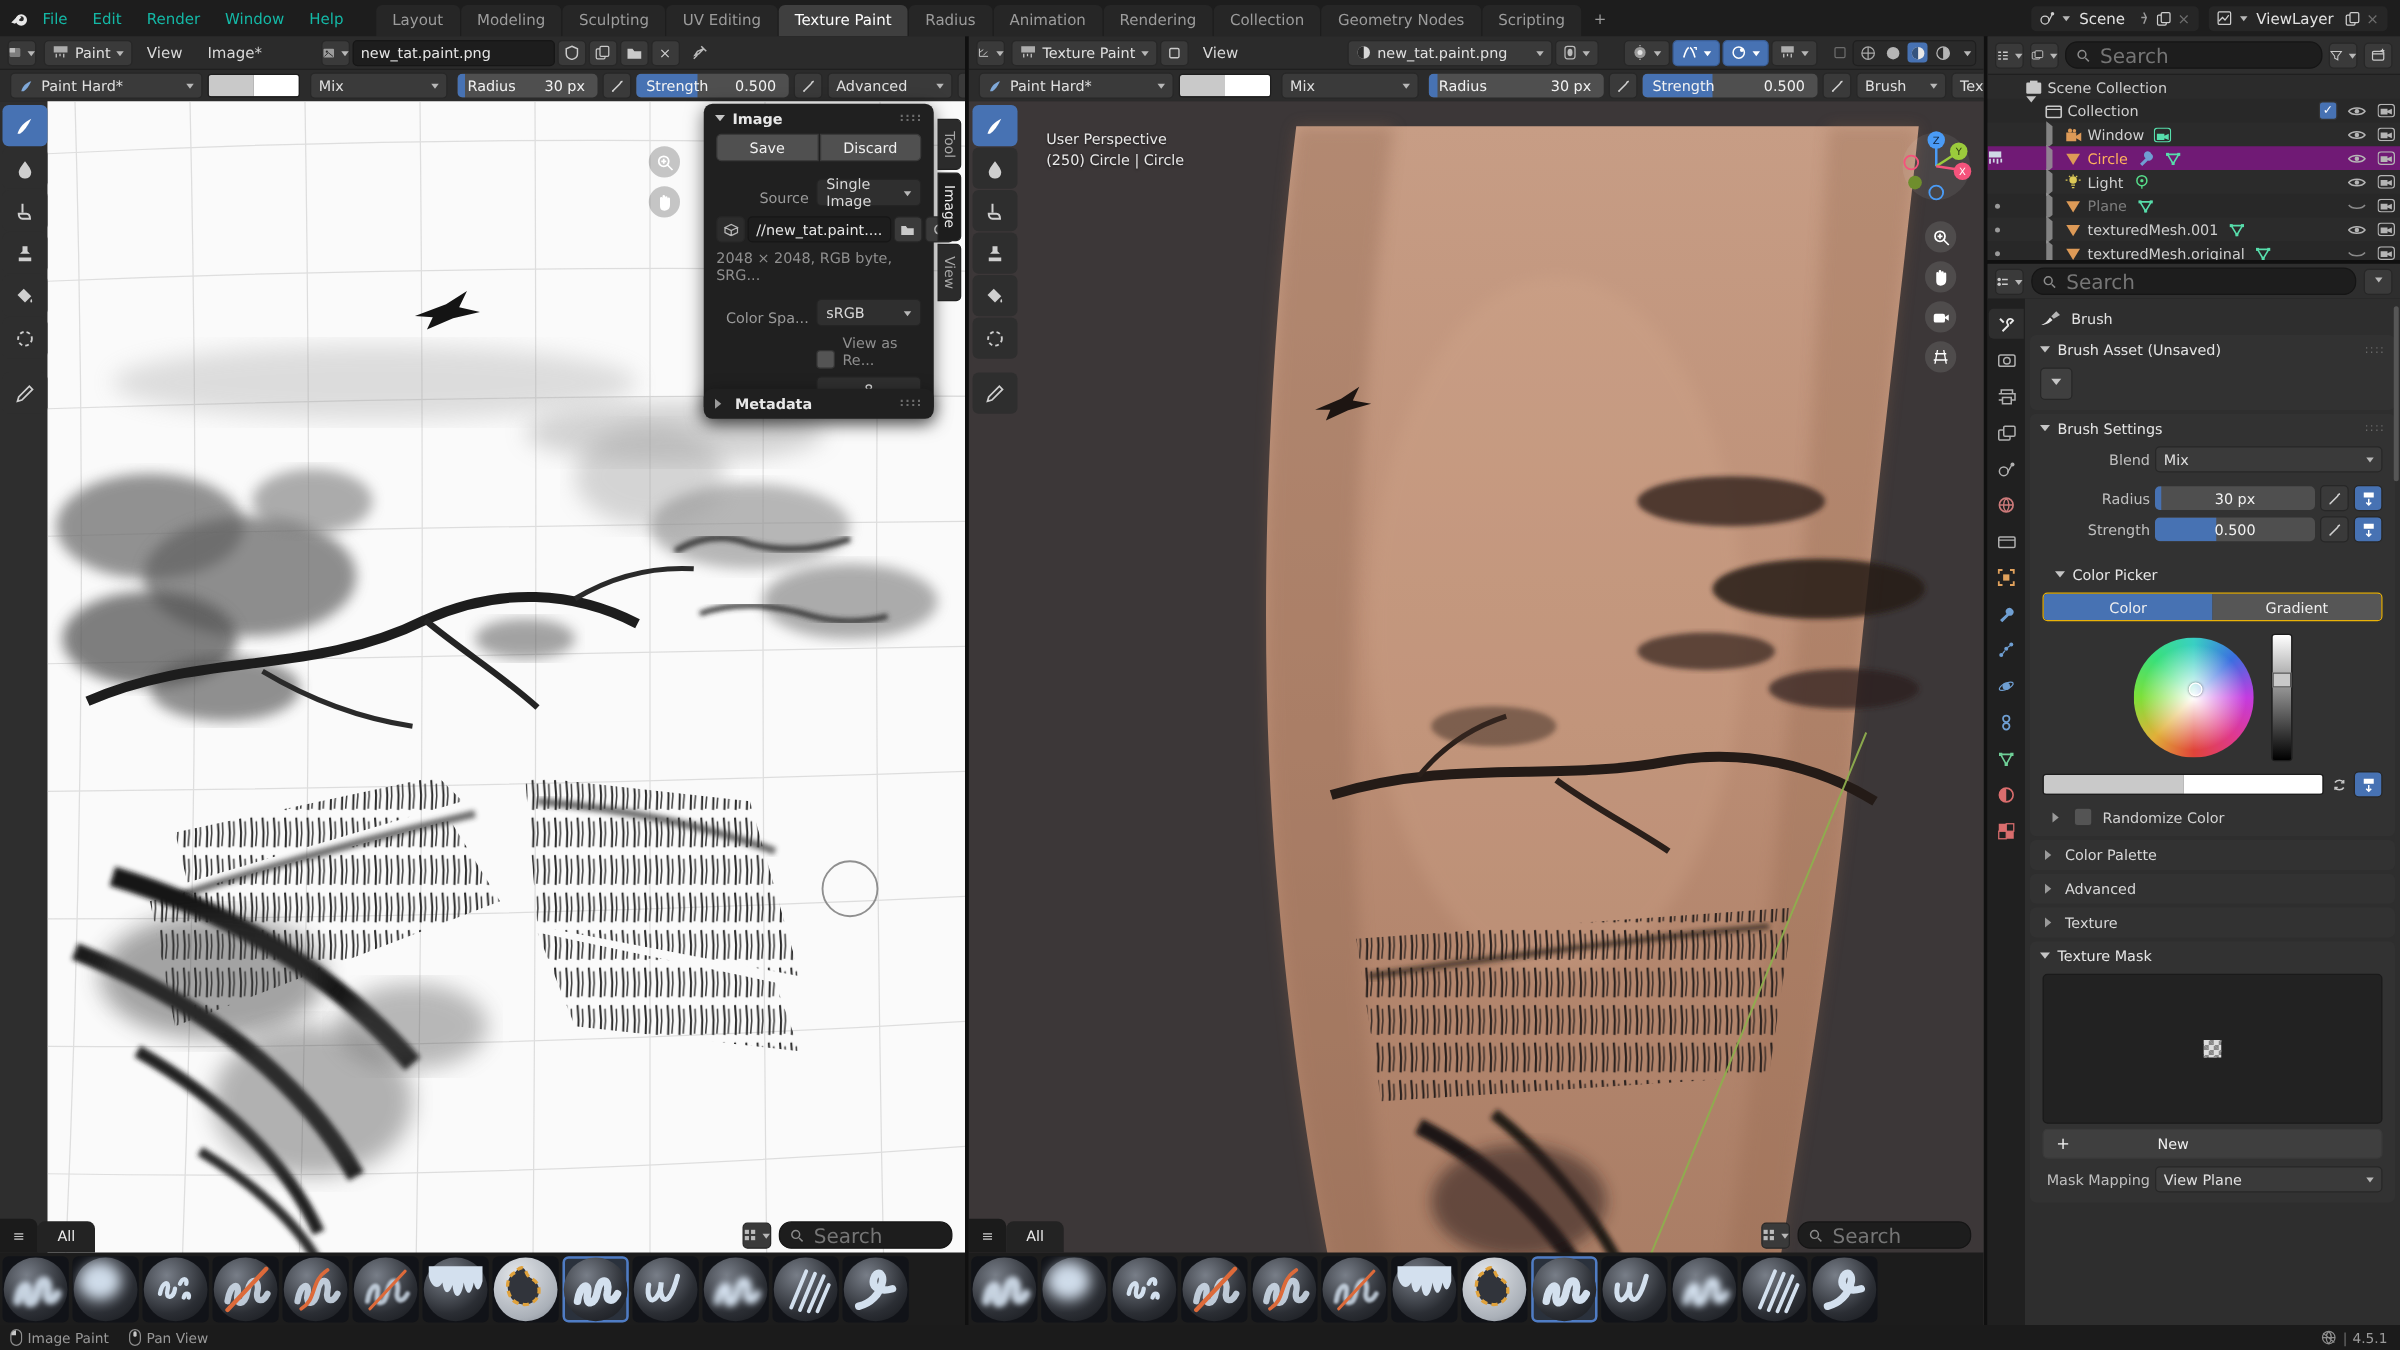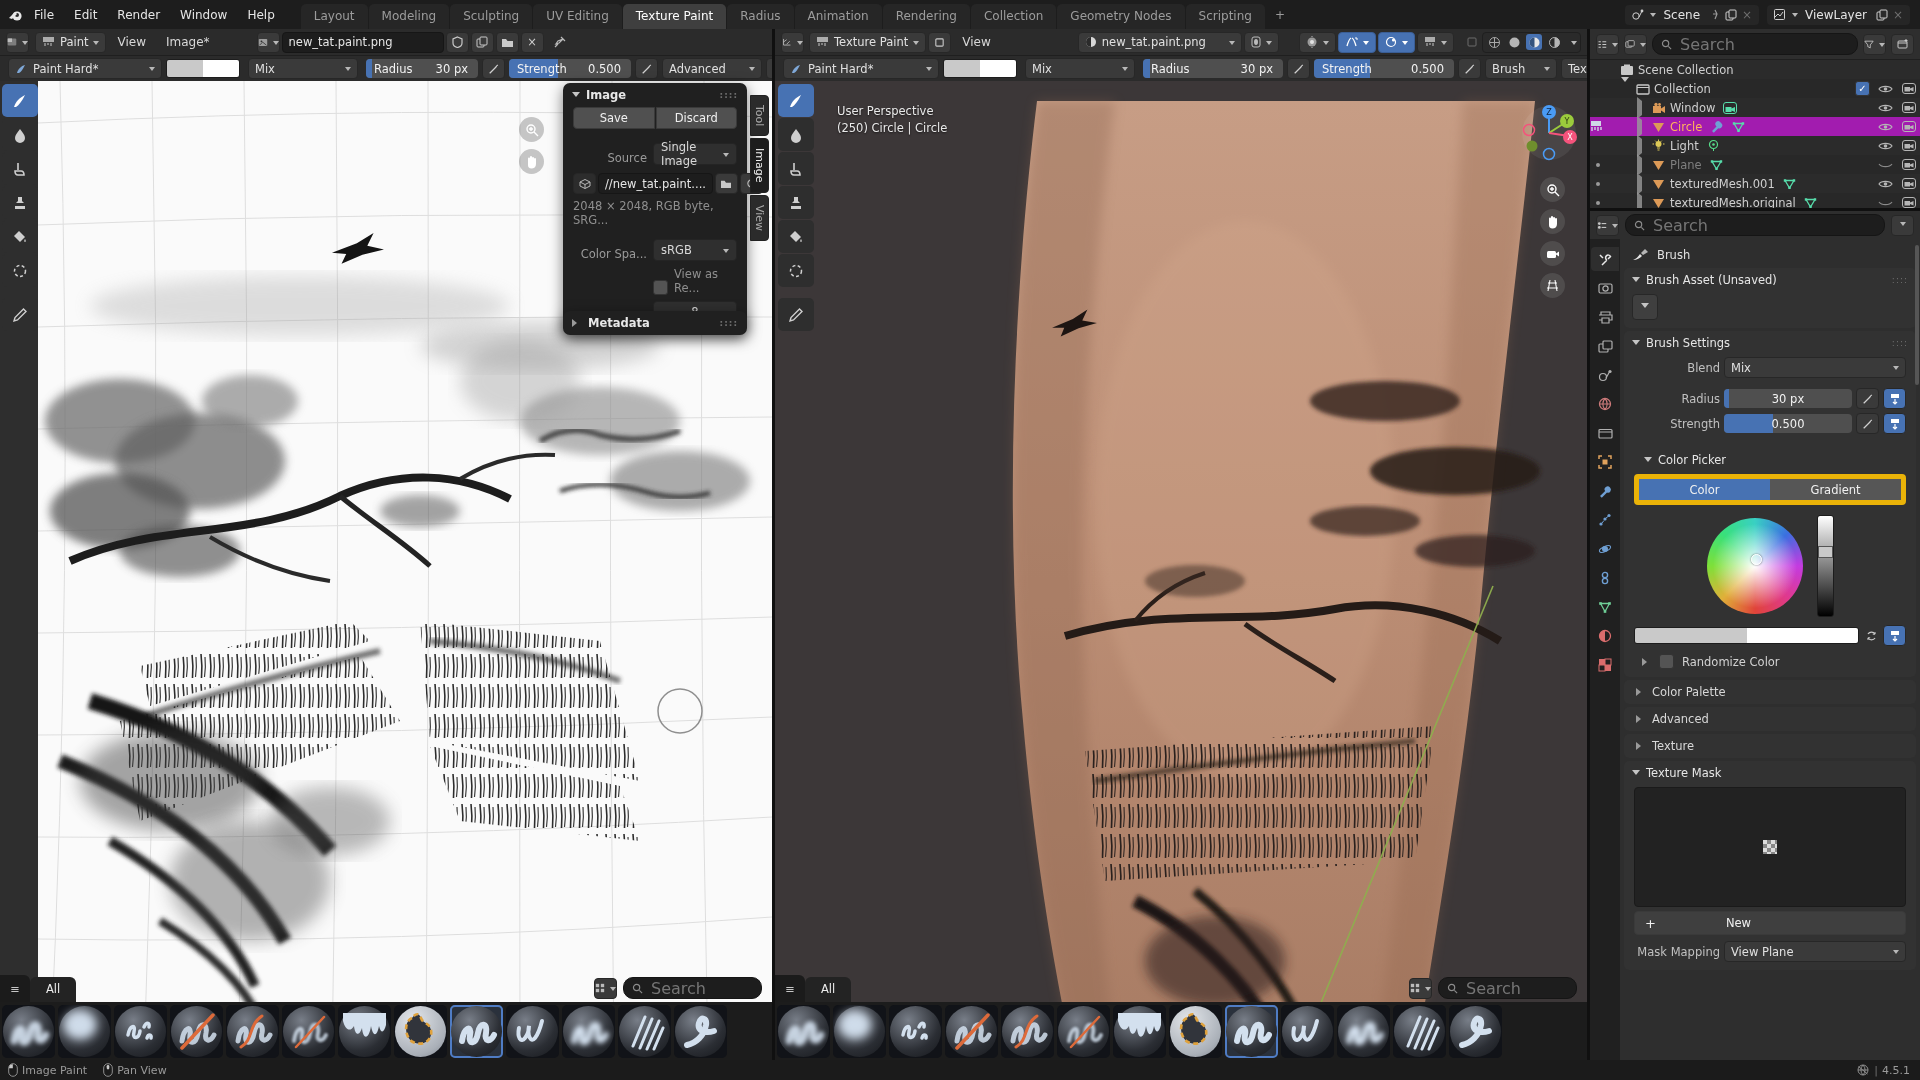--- a/index.html
+++ b/index.html
@@ -8,21 +8,21 @@
        overflow:hidden;-webkit-font-smoothing:antialiased;}
   .abs{position:absolute;}
   .row{display:flex;align-items:center;}
   .grow{flex:1;}
   .dim{color:#8f8f8f;}
   .tri{width:0;height:0;border:3px solid transparent;border-top:4px solid #b8b8b8;margin-left:5px;margin-top:4px;flex:none;}
   .caret-r{width:0;height:0;border:4px solid transparent;border-left:5px solid #9a9a9a;flex:none;}
   .caret-d{width:0;height:0;border:4px solid transparent;border-top:5px solid #c5c5c5;flex:none;margin-top:3px;}
   
   .topbar{left:0;top:0;width:1920px;height:29px;background:#1d1d1d;display:flex;align-items:center;font-size:12px;}
-  .menu-item{padding:0 10px;color:#e5e5e5;cursor:default;}
+  .menu-item{padding:0 10px;color:#14b8a6;cursor:default;}
   .ws-wrap{display:flex;align-items:flex-end;height:29px;margin-left:16px;}
   .ws-tab{padding:5px 13px 6px;margin-right:1px;border-radius:5px 5px 0 0;background:#262626;color:#9c9c9c;font-size:12px;}
   .ws-tab.active{background:#3f3f3f;color:#fdfdfd;}
   .ws-add{padding:5px 9px;color:#9c9c9c;}
   .id-selector{display:flex;align-items:center;background:#262626;border-radius:4px;height:20px;padding:0 4px;margin-right:8px;}
   .id-selector .name{padding:0 7px;color:#e3e3e3;font-size:12px;}
   .mini-ic{width:16px;height:16px;display:inline-flex;align-items:center;justify-content:center;flex:none;color:#c7c7c7;}
   
   .editor{background:#2b2b2b;overflow:hidden;}
   .ed-header{height:26px;background:#2b2b2b;border-bottom:1px solid #1f1f1f;display:flex;align-items:center;padding:0 6px;gap:2px;}
@@ -79,40 +79,40 @@
   .thumb svg{position:absolute;inset:0;}
   .thumb.sel{outline:2px solid #4f7cc4;outline-offset:-2px;background:#2a313c;}
   
   .statusbar{left:0;top:1060px;width:1920px;height:20px;background:#1b1b1b;display:flex;align-items:center;color:#9a9a9a;font-size:11px;padding:0 8px;box-sizing:border-box;}
   .sb-item{display:flex;align-items:center;gap:4px;margin-right:16px;}
   
   .outliner{left:1590px;top:29px;width:330px;height:179px;background:#282828;overflow:hidden;}
   .ol-head{height:30px;background:#2e2e2e;border-bottom:1px solid #1f1f1f;display:flex;align-items:center;padding:0 6px;gap:5px;}
   .ol-row{height:19px;display:flex;align-items:center;font-size:11.5px;color:#cfcfcf;position:relative;padding-right:4px;}
   .ol-row:nth-child(odd){background:#2b2b2b;}
-  .ol-row.sel{background:#a21caf;}
+  .ol-row.sel{background:#701a75;}
   .ol-row.dimrow .ol-label{color:#7f7f7f;}
   .ol-label{margin-left:4px;white-space:nowrap;}
   .ol-row.sel .ol-label{color:#ffb35c;}
   .ol-ctrl{display:flex;align-items:center;gap:8px;margin-left:auto;}
   .ico14{width:15px;height:15px;display:inline-flex;align-items:center;justify-content:center;flex:none;}
   
   .props{left:1590px;top:211px;width:330px;height:849px;background:#262626;overflow:hidden;}
   .pr-head{height:28px;background:#2e2e2e;border-bottom:1px solid #1f1f1f;display:flex;align-items:center;padding:0 6px;gap:6px;}
   .ptabs{position:absolute;left:0;top:28px;bottom:0;width:30px;background:#202020;display:flex;flex-direction:column;align-items:center;padding-top:8px;gap:5px;}
   .ptab{width:28px;height:24px;display:flex;align-items:center;justify-content:center;border-radius:4px 0 0 4px;}
   .ptab.active{background:#2e2e2e;}
   .pr-content{position:absolute;left:30px;top:28px;right:0;bottom:0;background:#2e2e2e;}
   .crumb{display:flex;align-items:center;gap:8px;padding:9px 12px 6px;color:#e2e2e2;}
   .panel{background:#323232;border-radius:5px;margin:0 4px 3px;padding-bottom:6px;}
   .panel-h{display:flex;align-items:center;gap:6px;height:24px;padding:0 8px;color:#e6e6e6;}
   .prow{display:flex;align-items:center;gap:4px;padding:2px 10px 2px 0;}
   .prow .pl{width:96px;text-align:right;color:#c0c0c0;flex:none;}
   .collapse-row{display:flex;align-items:center;gap:7px;height:24px;padding:0 12px;background:#323232;border-radius:5px;margin:0 4px 3px;color:#d8d8d8;}
-  .seg{display:flex;flex:1;border-radius:4px;overflow:hidden;border:5px solid #eab308;height:21px;}
+  .seg{display:flex;flex:1;border-radius:4px;overflow:hidden;border:1px solid #eab308;height:21px;}
   .seg .sg{flex:1;display:flex;align-items:center;justify-content:center;background:#565656;color:#f0f0f0;}
   .seg .sg.on{background:#4772b3;}
   .wheel{width:96px;height:96px;border-radius:50%;
     background:radial-gradient(circle,#ffffff 0%,rgba(255,255,255,0) 62%),
     conic-gradient(from 0deg,#39d0c3,#3b6fe0,#c43be0,#e0398c,#e04439,#e0b039,#7ee039,#39e07a,#39d0c3);}
   .vslider{width:15px;height:100px;border:1px solid #1c1c1c;border-radius:3px;background:linear-gradient(#ffffff,#000000);position:relative;}
   .vslider .hnd{position:absolute;left:0;right:0;top:30px;height:10px;background:#c9c9c9;border:1px solid #555;}
   .checker{width:14px;height:14px;background:
     linear-gradient(45deg,#888 25%,transparent 25%,transparent 75%,#888 75%),
     linear-gradient(45deg,#888 25%,#ddd 25%,#ddd 75%,#888 75%);

